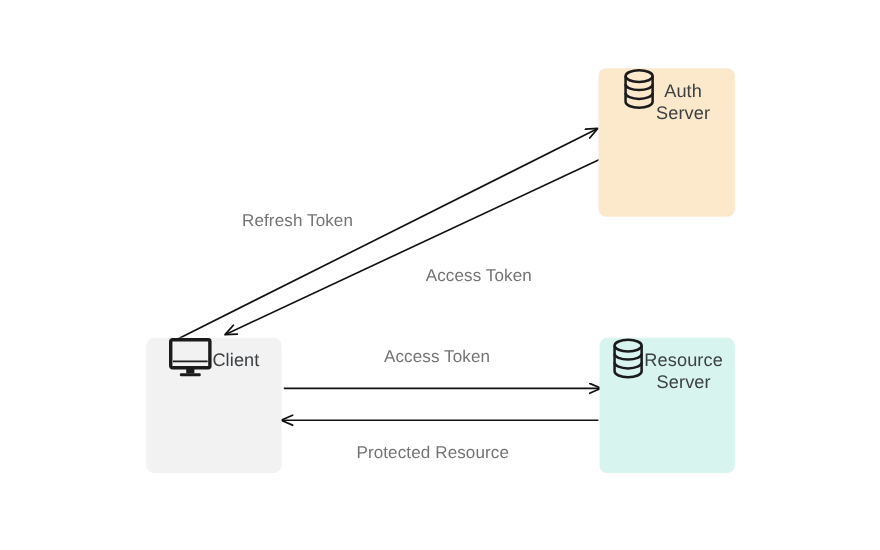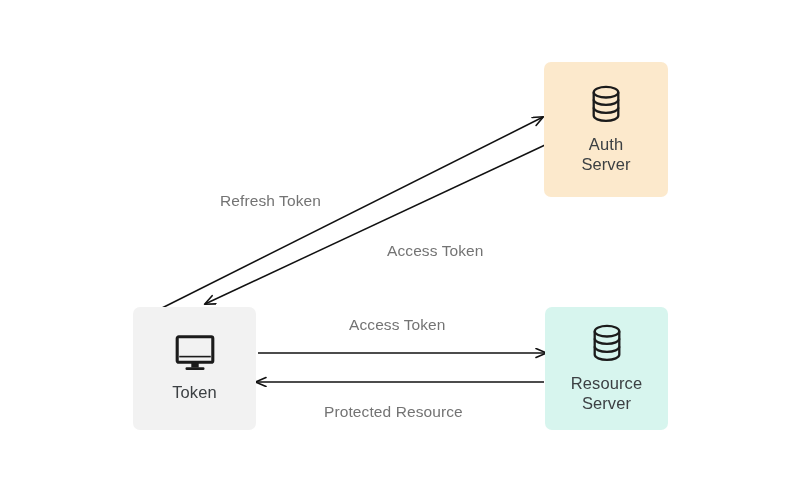--- a/index.html
+++ b/index.html
@@ -26,22 +26,22 @@
     top: 0;
     width: 800px;
     height: 500px;
     overflow: visible;
   }
   .node {
     position: absolute;
     box-sizing: border-box;
     border-radius: 7px;
     display: flex;
-    flex-direction: column;
-    align-items: center;
+    flex-direction: row;
+    align-items: flex-start;
     justify-content: center;
   }
   .node-icon {
     display: block;
     line-height: 0;
   }
   .node-label {
     margin-top: 11px;
     font-size: 16.5px;
     line-height: 20px;
@@ -91,21 +91,21 @@
 
   <div class="node" style="left:133px; top:307px; width:123px; height:123px; background:#f2f2f2;">
     <span class="node-icon">
       <svg width="40" height="36" viewBox="0 0 40 36" xmlns="http://www.w3.org/2000/svg">
         <rect x="2.2" y="1.8" width="35.6" height="25.5" rx="1.6" fill="none" stroke="#1b1b1b" stroke-width="3.1"></rect>
         <line x1="4.2" y1="21.6" x2="35.8" y2="21.6" stroke="#1b1b1b" stroke-width="1.6"></line>
         <rect x="16.3" y="27.3" width="7.4" height="5.2" fill="#1b1b1b"></rect>
         <rect x="10.5" y="32.3" width="19" height="2.7" rx="1.2" fill="#1b1b1b"></rect>
       </svg>
     </span>
-    <span class="node-label">Token</span>
+    <span class="node-label">Client</span>
   </div>
 
   <div class="node" style="left:544px; top:62px; width:124px; height:135px; background:#fce9cc;">
     <span class="node-icon">
       <svg width="30" height="38" viewBox="0 0 30 38" xmlns="http://www.w3.org/2000/svg">
         <g fill="none" stroke="#1b1b1b" stroke-width="2.3">
           <ellipse cx="15" cy="7.2" rx="12.3" ry="5.3"></ellipse>
           <path d="M2.7,7.2 L2.7,30.6 C2.7,33.5 8.2,35.9 15,35.9 C21.8,35.9 27.3,33.5 27.3,30.6 L27.3,7.2"></path>
           <path d="M2.7,14.6 C2.7,17.5 8.2,19.9 15,19.9 C21.8,19.9 27.3,17.5 27.3,14.6"></path>
           <path d="M2.7,22.6 C2.7,25.5 8.2,27.9 15,27.9 C21.8,27.9 27.3,25.5 27.3,22.6"></path>

